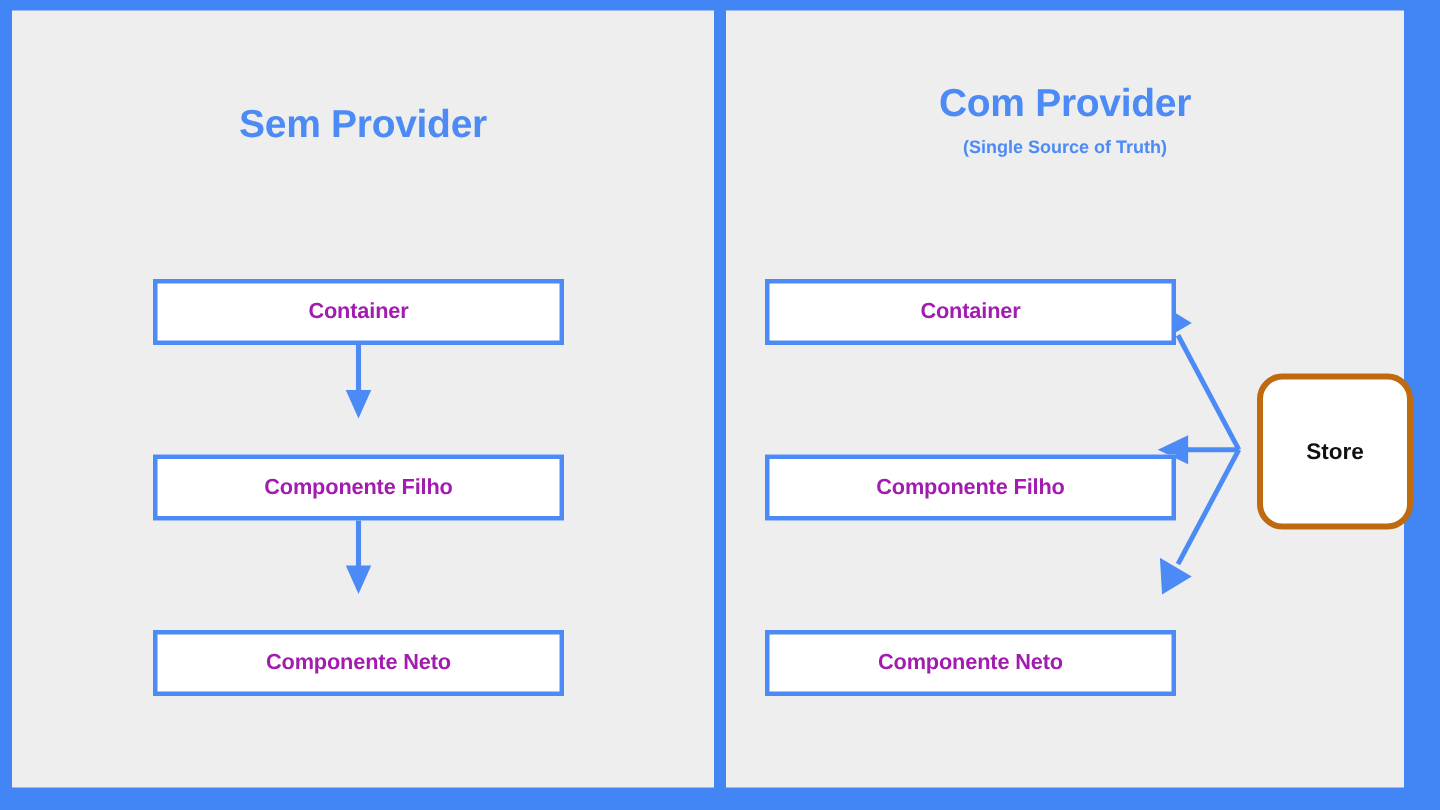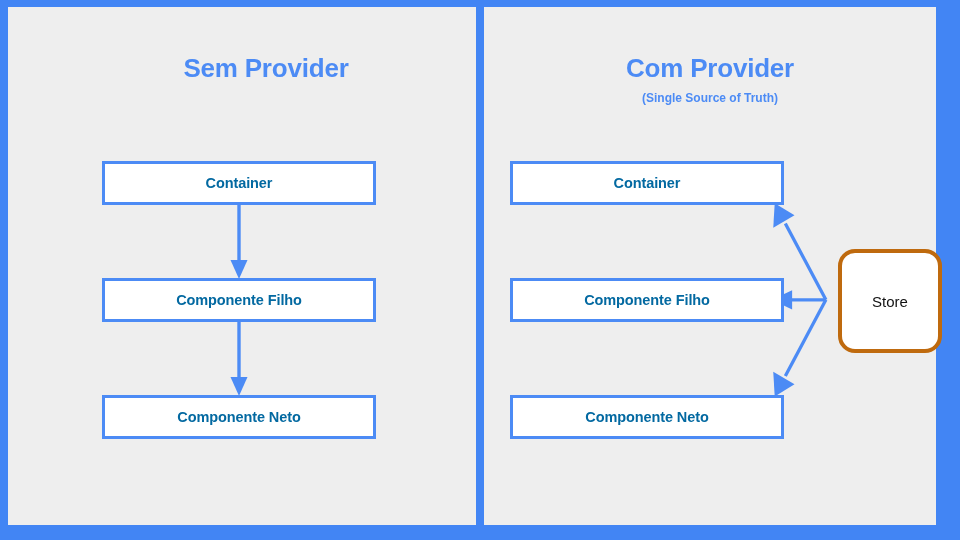--- a/index.html
+++ b/index.html
@@ -31,21 +31,21 @@
     position: absolute;
     left: 0;
     width: 100%;
     text-align: center;
     color: #4c8bf5;
     font-size: 26px;
     font-weight: bold;
     letter-spacing: -0.2px;
     line-height: 1;
   }
-  #title-left  { top: 48px; padding-left: 24px; }
+  #title-left  { top: 62px; }
   #title-right { top: 48px; }
 
   .panel-subtitle {
     position: absolute;
     left: 0;
     width: 100%;
     top: 85px;
     text-align: center;
     color: #4c8bf5;
     font-size: 12px;
@@ -54,24 +54,25 @@
   }
 
   .node {
     position: absolute;
     box-sizing: border-box;
     background: #ffffff;
     border: 3px solid #4c8bf5;
     display: flex;
     align-items: center;
     justify-content: center;
-    color: #0369a1;
+    color: #a21caf;
     font-size: 14.5px;
     font-weight: bold;
     letter-spacing: -0.1px;
+    margin-top: 25px;
   }
   
   #l-node-0 { left: 94px;  top: 154px; width: 274px; height: 44px; }
   #l-node-1 { left: 94px;  top: 271px; width: 274px; height: 44px; }
   #l-node-2 { left: 94px;  top: 388px; width: 274px; height: 44px; }
   
   #r-node-0 { left: 26px;  top: 154px; width: 274px; height: 44px; }
   #r-node-1 { left: 26px;  top: 271px; width: 274px; height: 44px; }
   #r-node-2 { left: 26px;  top: 388px; width: 274px; height: 44px; }
 
@@ -83,21 +84,21 @@
     width: 104px;
     height: 104px;
     background: #ffffff;
     border: 4px solid #bf6a0e;
     border-radius: 17px;
     display: flex;
     align-items: center;
     justify-content: center;
     color: #111111;
     font-size: 15px;
-    font-weight: normal;
+    font-weight: bold;
   }
 
   .edge-layer {
     position: absolute;
     left: 0;
     top: 0;
     width: 100%;
     height: 100%;
     pointer-events: none;
   }

